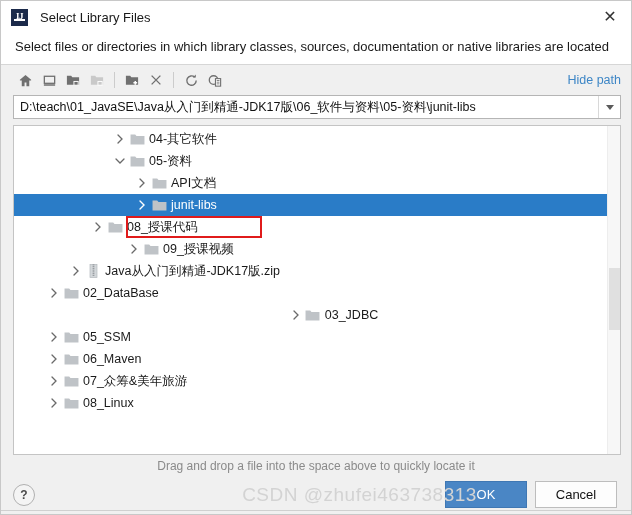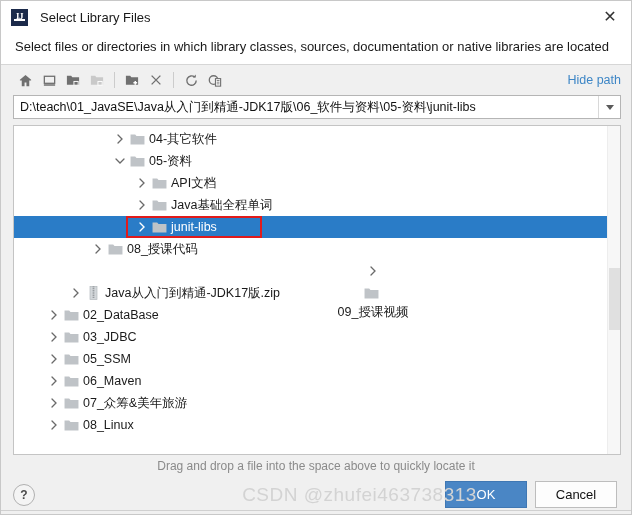--- a/index.html
+++ b/index.html
@@ -402,33 +402,20 @@
               <path d="M2 1l4 4-4 4" stroke="#6a6a6a" stroke-width="1.3" fill="none" stroke-linecap="round"></path>
             </svg>
           </span>
           <span class="ficon">
             <svg width="15" height="13" viewBox="0 0 16 14">
               <path d="M0.5 1.5h5l1.4 1.7H15.5v9.3H0.5z" fill="#bfc3c7"></path>
             </svg>
           </span>
           <span class="label">API文档</span>
         </div>
-        <div class="row" style="padding-left: 120px;">
-          <span class="arrow">
-            <svg width="8" height="10" viewBox="0 0 8 10">
-              <path d="M2 1l4 4-4 4" stroke="#6a6a6a" stroke-width="1.3" fill="none" stroke-linecap="round"></path>
-            </svg>
-          </span>
-          <span class="ficon">
-            <svg width="15" height="13" viewBox="0 0 16 14">
-              <path d="M0.5 1.5h5l1.4 1.7H15.5v9.3H0.5z" fill="#bfc3c7"></path>
-            </svg>
-          </span>
-          <span class="label">Java基础全程单词</span>
-        </div>
         <div class="row selected" style="padding-left: 120px;">
           <span class="arrow">
             <svg width="8" height="10" viewBox="0 0 8 10">
               <path d="M2 1l4 4-4 4" stroke="#ffffff" stroke-width="1.4" fill="none" stroke-linecap="round"></path>
             </svg>
           </span>
           <span class="ficon">
             <svg width="15" height="13" viewBox="0 0 16 14">
               <path d="M0.5 1.5h5l1.4 1.7H15.5v9.3H0.5z" fill="#bfc3c7"></path>
             </svg>
@@ -441,21 +428,21 @@
               <path d="M2 1l4 4-4 4" stroke="#6a6a6a" stroke-width="1.3" fill="none" stroke-linecap="round"></path>
             </svg>
           </span>
           <span class="ficon">
             <svg width="15" height="13" viewBox="0 0 16 14">
               <path d="M0.5 1.5h5l1.4 1.7H15.5v9.3H0.5z" fill="#bfc3c7"></path>
             </svg>
           </span>
           <span class="label">08_授课代码</span>
         </div>
-        <div class="row" style="padding-left: 112px; flex-direction: column;">
+        <div class="row" style="padding-left: 112px;">
           <span class="arrow">
             <svg width="8" height="10" viewBox="0 0 8 10">
               <path d="M2 1l4 4-4 4" stroke="#6a6a6a" stroke-width="1.3" fill="none" stroke-linecap="round"></path>
             </svg>
           </span>
           <span class="ficon">
             <svg width="15" height="13" viewBox="0 0 16 14">
               <path d="M0.5 1.5h5l1.4 1.7H15.5v9.3H0.5z" fill="#bfc3c7"></path>
             </svg>
           </span>
@@ -481,21 +468,21 @@
               <path d="M2 1l4 4-4 4" stroke="#6a6a6a" stroke-width="1.3" fill="none" stroke-linecap="round"></path>
             </svg>
           </span>
           <span class="ficon">
             <svg width="15" height="13" viewBox="0 0 16 14">
               <path d="M0.5 1.5h5l1.4 1.7H15.5v9.3H0.5z" fill="#bfc3c7"></path>
             </svg>
           </span>
           <span class="label">02_DataBase</span>
         </div>
-        <div class="row" style="padding-left: 32px;">
+        <div class="row" style="padding-left: 32px; justify-content: center;">
           <span class="arrow">
             <svg width="8" height="10" viewBox="0 0 8 10">
               <path d="M2 1l4 4-4 4" stroke="#6a6a6a" stroke-width="1.3" fill="none" stroke-linecap="round"></path>
             </svg>
           </span>
           <span class="ficon">
             <svg width="15" height="13" viewBox="0 0 16 14">
               <path d="M0.5 1.5h5l1.4 1.7H15.5v9.3H0.5z" fill="#bfc3c7"></path>
             </svg>
           </span>

